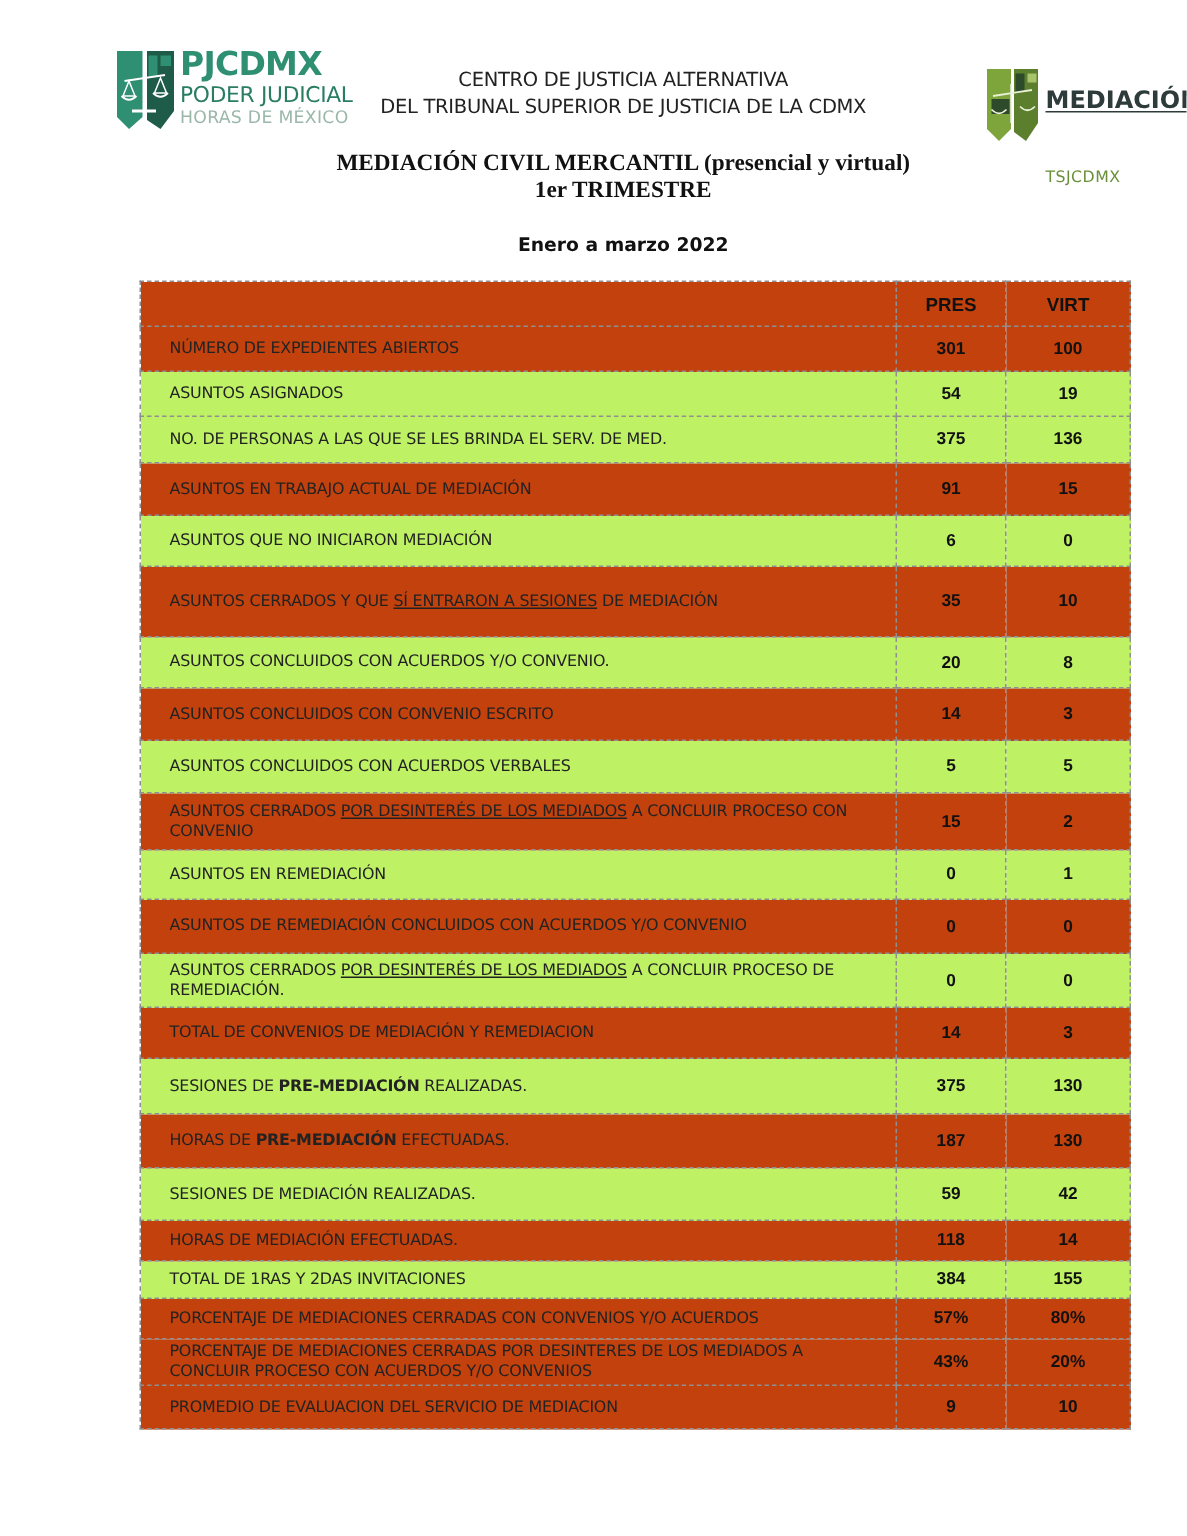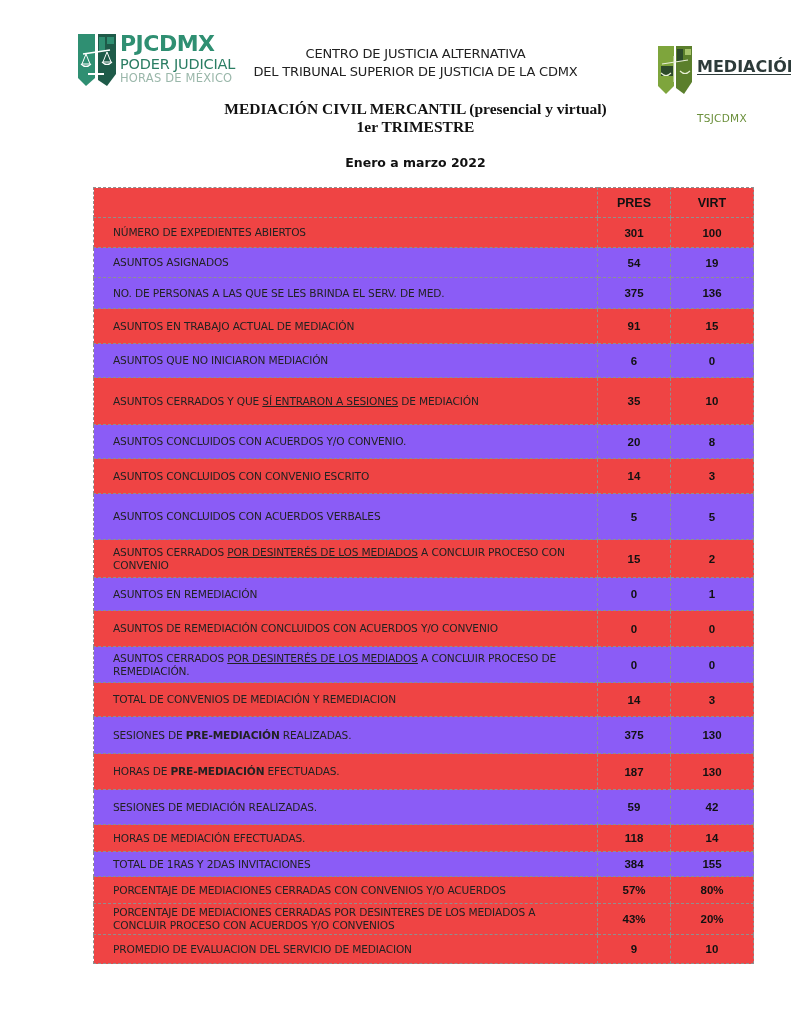--- a/index.html
+++ b/index.html
@@ -26,22 +26,22 @@
   .period { position: absolute; top: 155px; left: 20px; width: 791px; text-align: center; font-family: "DejaVu Sans", sans-serif; font-weight: bold; font-size: 12.5px; color: #111; }
 
   table.stats { position: absolute; left: 93px; top: 187px; width: 660px; border-collapse: collapse; table-layout: fixed; }
   table.stats td, table.stats th { border: 1px dashed #8f8f8f; padding: 0; vertical-align: middle; }
   table.stats col.c-label { width: 504px; }
   table.stats col.c-pres { width: 73px; }
   table.stats col.c-virt { width: 83px; }
   table.stats th { font-family: "Liberation Sans", sans-serif; font-weight: bold; font-size: 12.5px; text-align: center; color: #111; }
   table.stats td.label { font-family: "DejaVu Sans", sans-serif; font-size: 10.6px; color: #222; padding-left: 19px; padding-right: 8px; line-height: 13px; letter-spacing: -0.15px; }
   table.stats td.num { font-family: "Liberation Sans", sans-serif; font-weight: bold; font-size: 11.5px; text-align: center; color: #111; }
-  tr.gray td, tr.gray th { background: #ef4444; margin-top: 12px; }
-  tr.white td { background: #8b5cf6; }
+  tr.gray td, tr.gray th { background: #c2410c; margin-top: 12px; }
+  tr.white td { background: #bef264; }
   .u { text-decoration: underline; }
   .b { font-weight: bold; }
 </style>
 </head>
 <body>
 
 <div class="logo-left">
   <svg class="shield" viewBox="0 0 38 52">
     <path d="M0 0 H17 V44 L8 52 L0 44 Z" fill="#2f8f72"></path>
     <path d="M20 0 H38 V40 L29 52 L20 46 Z" fill="#1e5b49"></path>
@@ -130,21 +130,21 @@
     <tr class="white" style="height:34px">
       <td class="label">ASUNTOS CONCLUIDOS CON ACUERDOS Y/O CONVENIO.</td>
       <td class="num">20</td>
       <td class="num">8</td>
     </tr>
     <tr class="gray" style="height:35px">
       <td class="label">ASUNTOS CONCLUIDOS CON CONVENIO ESCRITO</td>
       <td class="num">14</td>
       <td class="num">3</td>
     </tr>
-    <tr class="white" style="height:46px">
+    <tr class="white" style="height:35px">
       <td class="label">ASUNTOS CONCLUIDOS CON ACUERDOS VERBALES</td>
       <td class="num">5</td>
       <td class="num">5</td>
     </tr>
     <tr class="gray" style="height:38px">
       <td class="label"><span>ASUNTOS CERRADOS </span><span class="u">POR DESINTERÉS DE LOS MEDIADOS</span><span> A CONCLUIR PROCESO CON CONVENIO</span></td>
       <td class="num">15</td>
       <td class="num">2</td>
     </tr>
     <tr class="white" style="height:33px">

